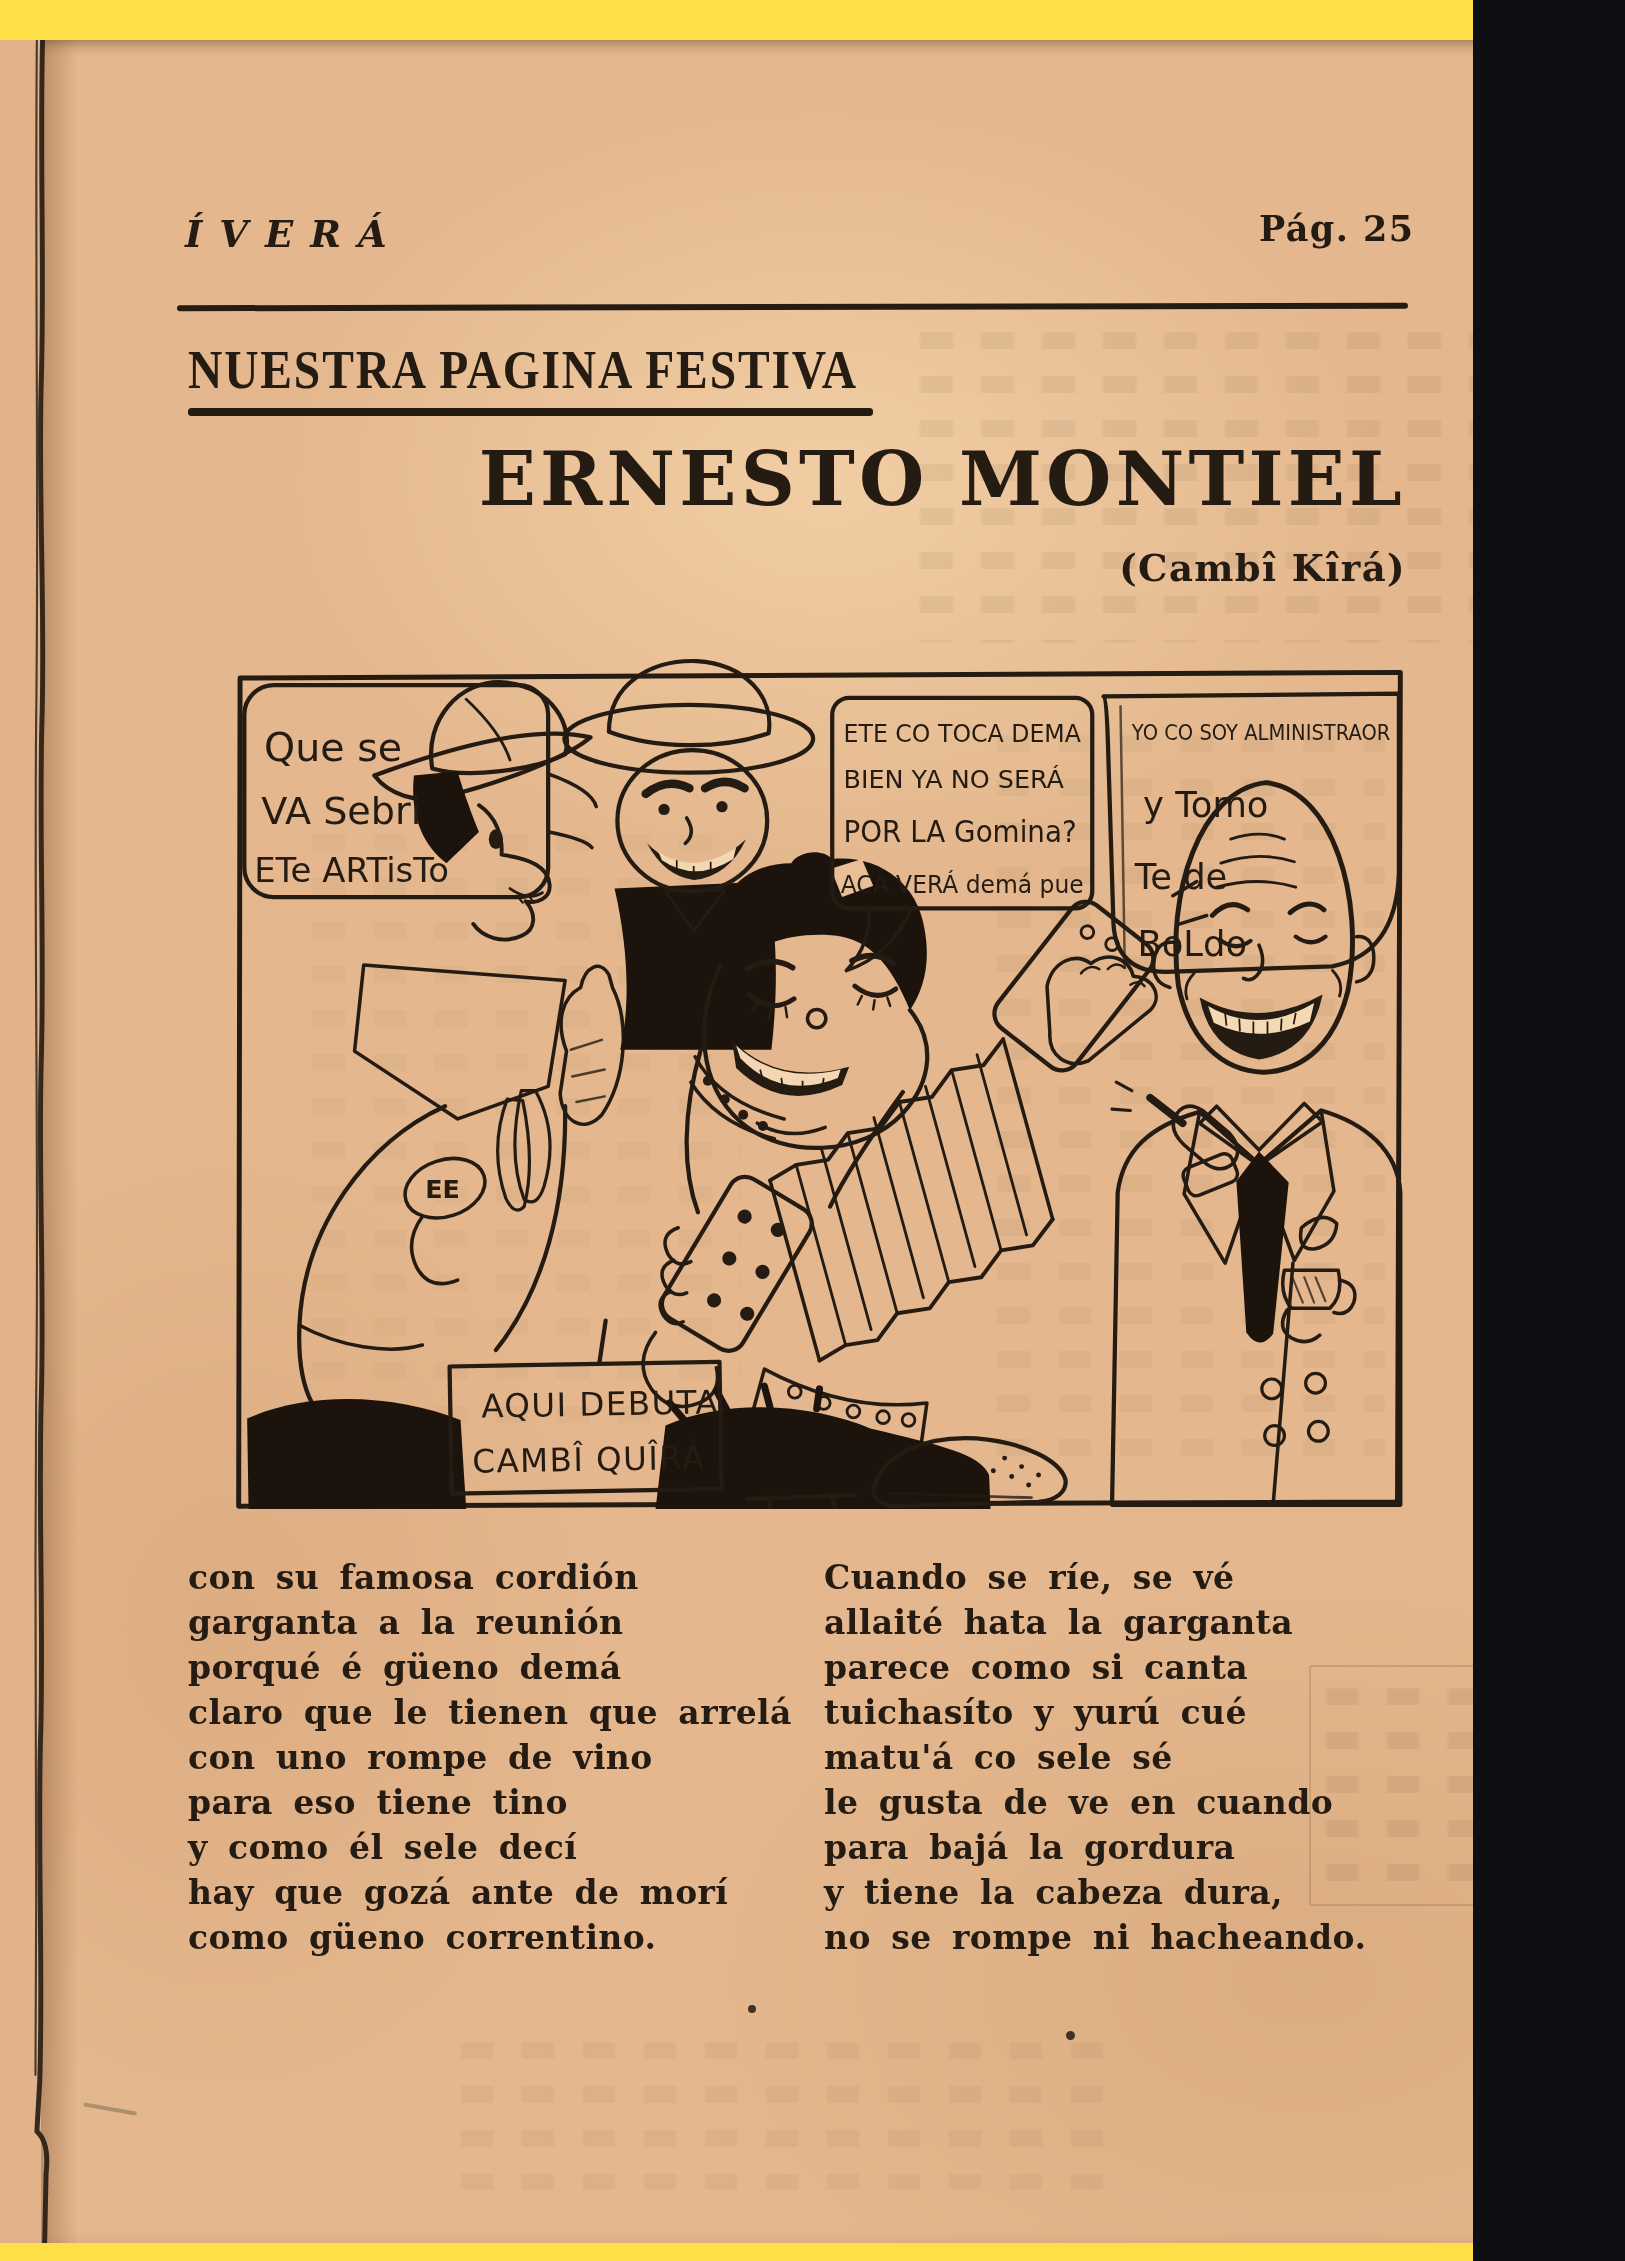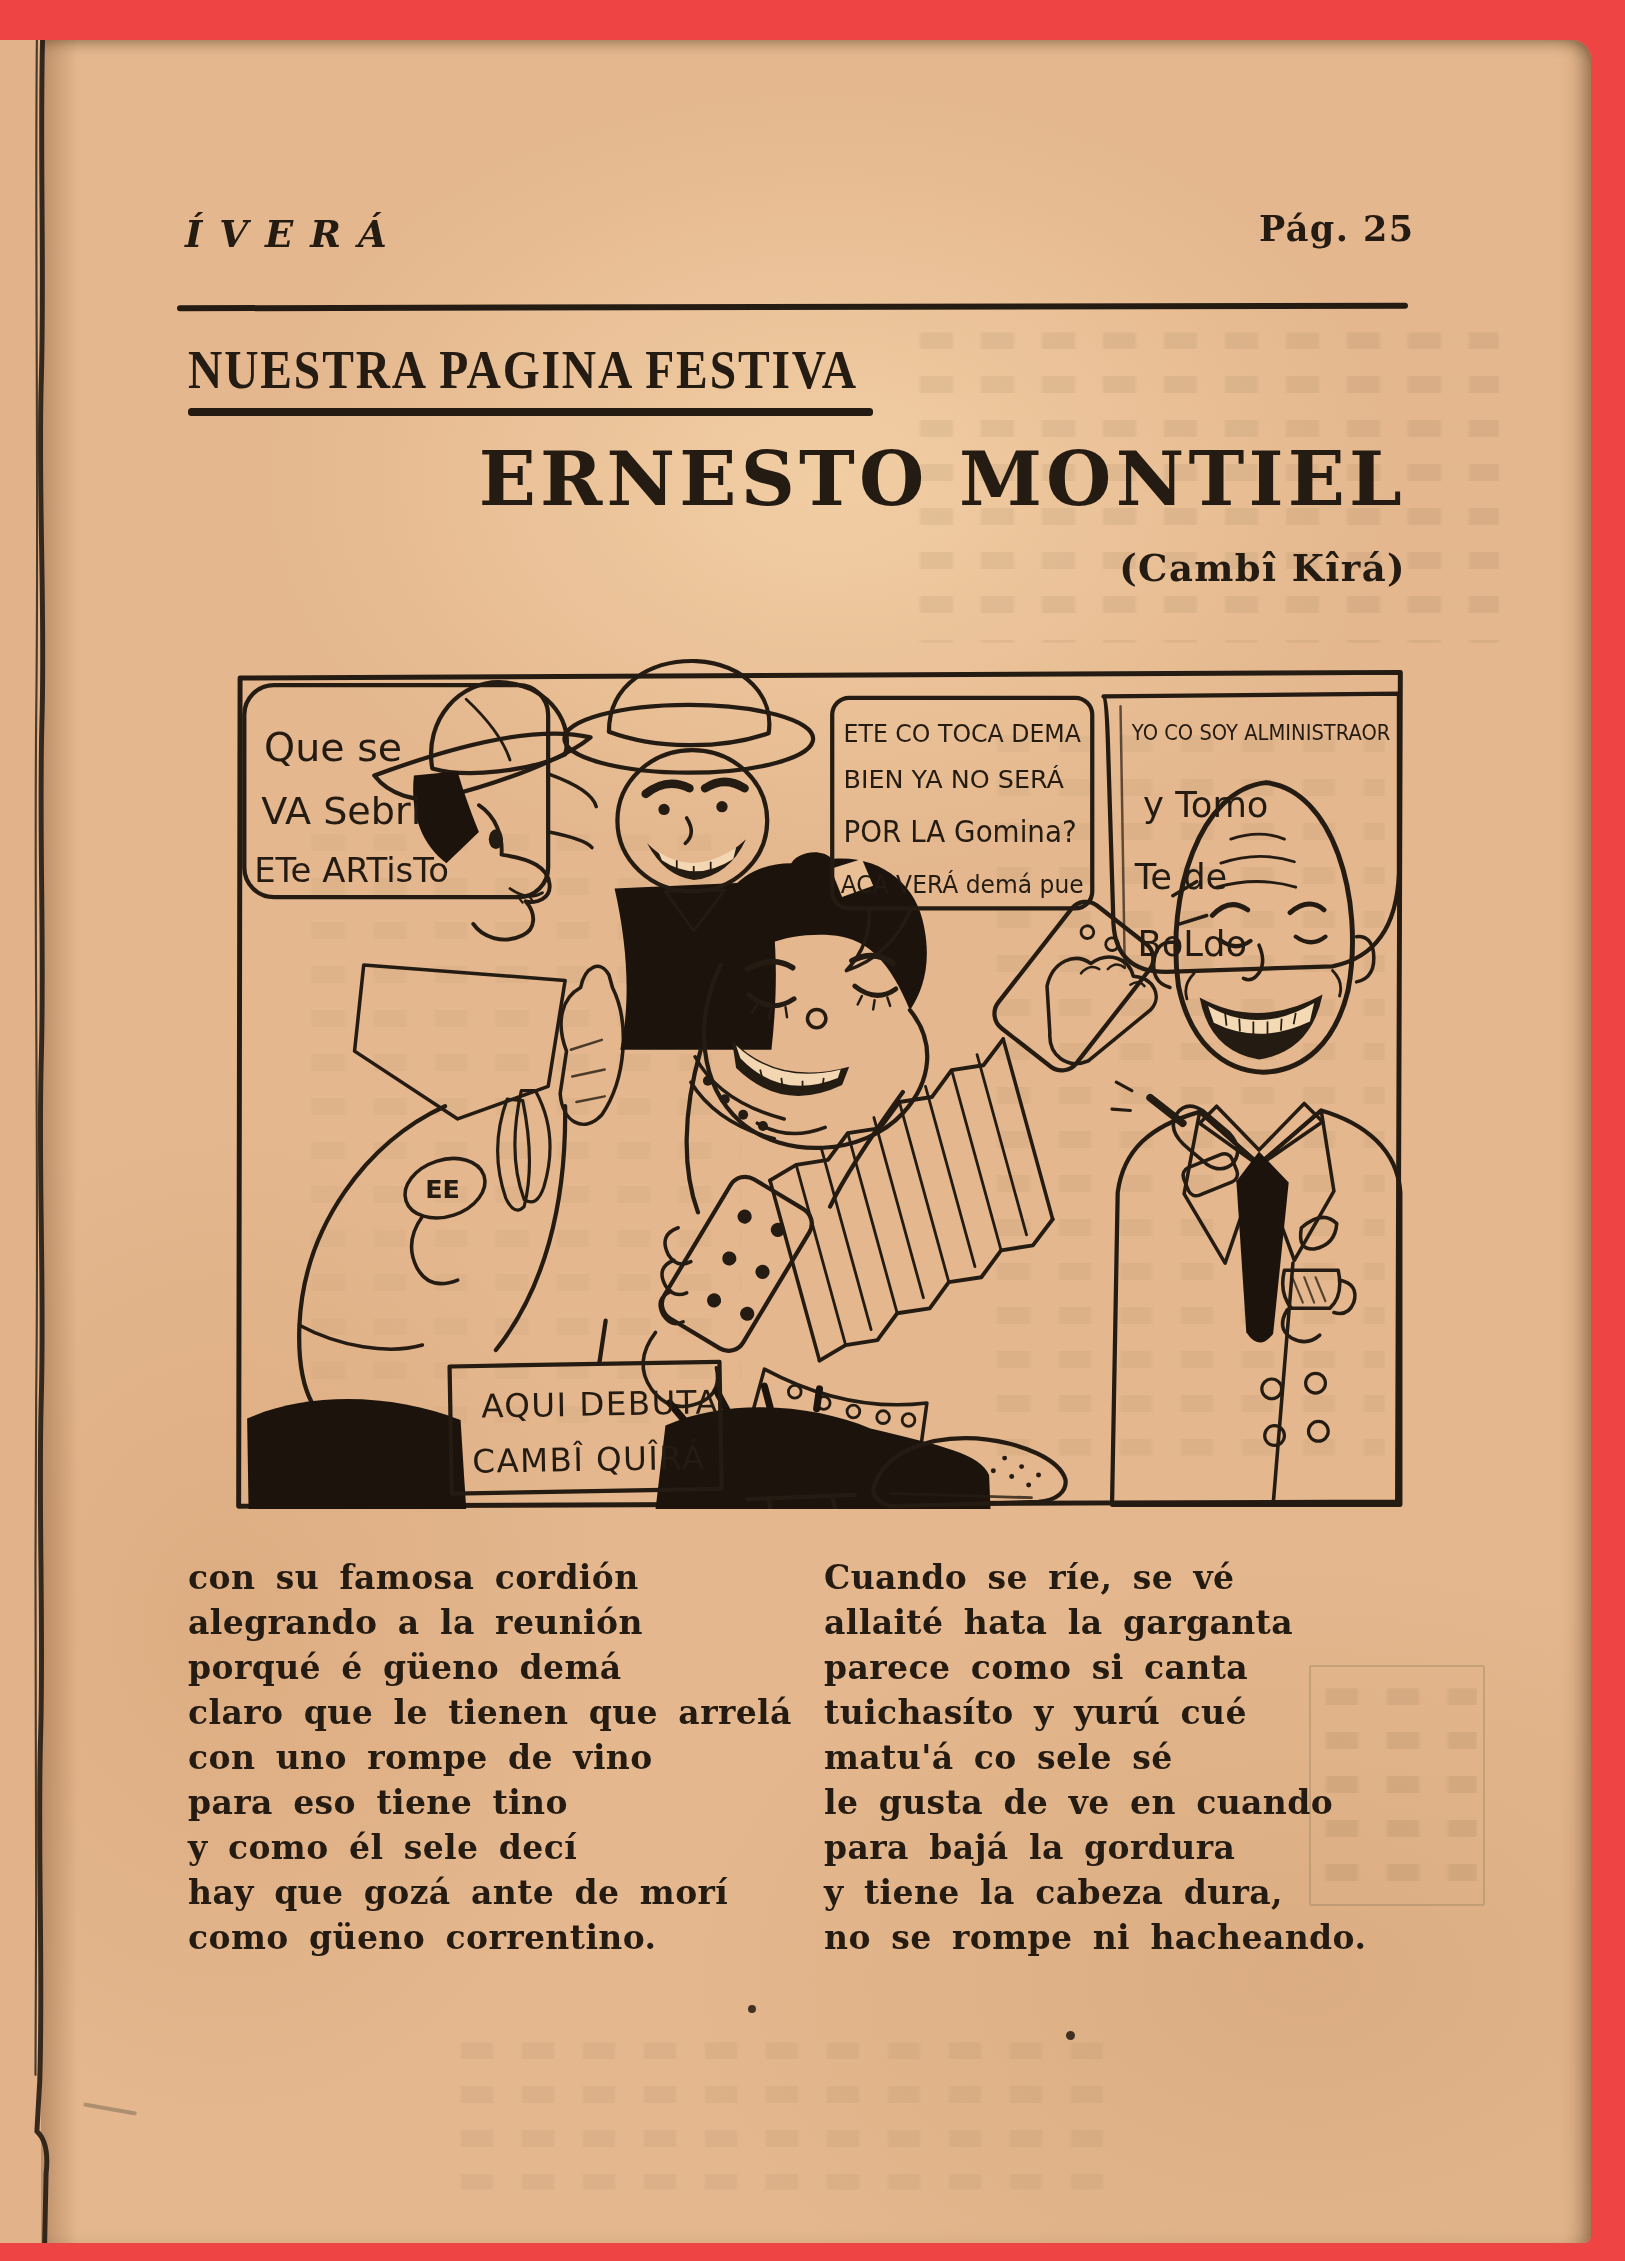--- a/index.html
+++ b/index.html
@@ -1,16 +1,16 @@
 <!DOCTYPE html>
 <html style="font-size:11.3px"><head>
 <meta charset="utf-8">
 <style>
   html,body{margin:0;padding:0;background:#0d0f13;}
-  .scan{position:relative;width:1625px;height:2261px;background:#ef4444;overflow:hidden;
+  .scan{position:relative;width:1473px;height:2261px;background:#fde047;overflow:hidden;
         font-family:"DejaVu Serif",serif;color:#241b12;}
   .page{position:absolute;left:0;top:40px;width:1591px;height:2203px;
         background:
           radial-gradient(919px 636px at 52% 20%, rgba(243,208,166,.9) 0%, rgba(243,208,166,0) 62%),
           radial-gradient(707px 919px at 14% 72%, rgba(216,164,120,.55) 0%, rgba(216,164,120,0) 55%),
           radial-gradient(1060px 707px at 82% 88%, rgba(214,166,122,.6) 0%, rgba(214,166,122,0) 60%),
           #e4b78e;
         border-radius:2.8px 18.4px 7px 2.8px;
         box-shadow:inset -18.4px 0 21px -12.7px rgba(70,40,15,.55), inset 0 10px 15.5px -10px rgba(40,25,10,.5);}
   .underpage{position:absolute;left:0;top:40px;width:41px;height:2203px;background:#e2b28a;}
@@ -291,21 +291,21 @@
     <g transform="rotate(-1 498 1094)">
       <path d="M520,1004 L530,944" class="ln" stroke-width="6"></path>
       <rect x="308" y="1005" width="382" height="180" fill="#edc69c" class="ln" stroke-width="6"></rect>
       <text x="352" y="1078" font-size="46" letter-spacing="2">AQUI DEBUTA</text>
       <text x="338" y="1156" font-size="46" letter-spacing="2">CAMBÎ QUÎRÁ</text>
     </g>
   </svg>
 
   <div class="abs poem poem-left">
     <div>con su famosa cordión</div>
-    <div>alegrando a la reunión</div>
+    <div>garganta a la reunión</div>
     <div>porqué é güeno demá</div>
     <div>claro que le tienen que arrelá</div>
     <div>con uno rompe de vino</div>
     <div>para eso tiene tino</div>
     <div>y como él sele decí</div>
     <div>hay que gozá ante de morí</div>
     <div>como güeno correntino.</div>
   </div>
 
   <div class="abs poem poem-right">

